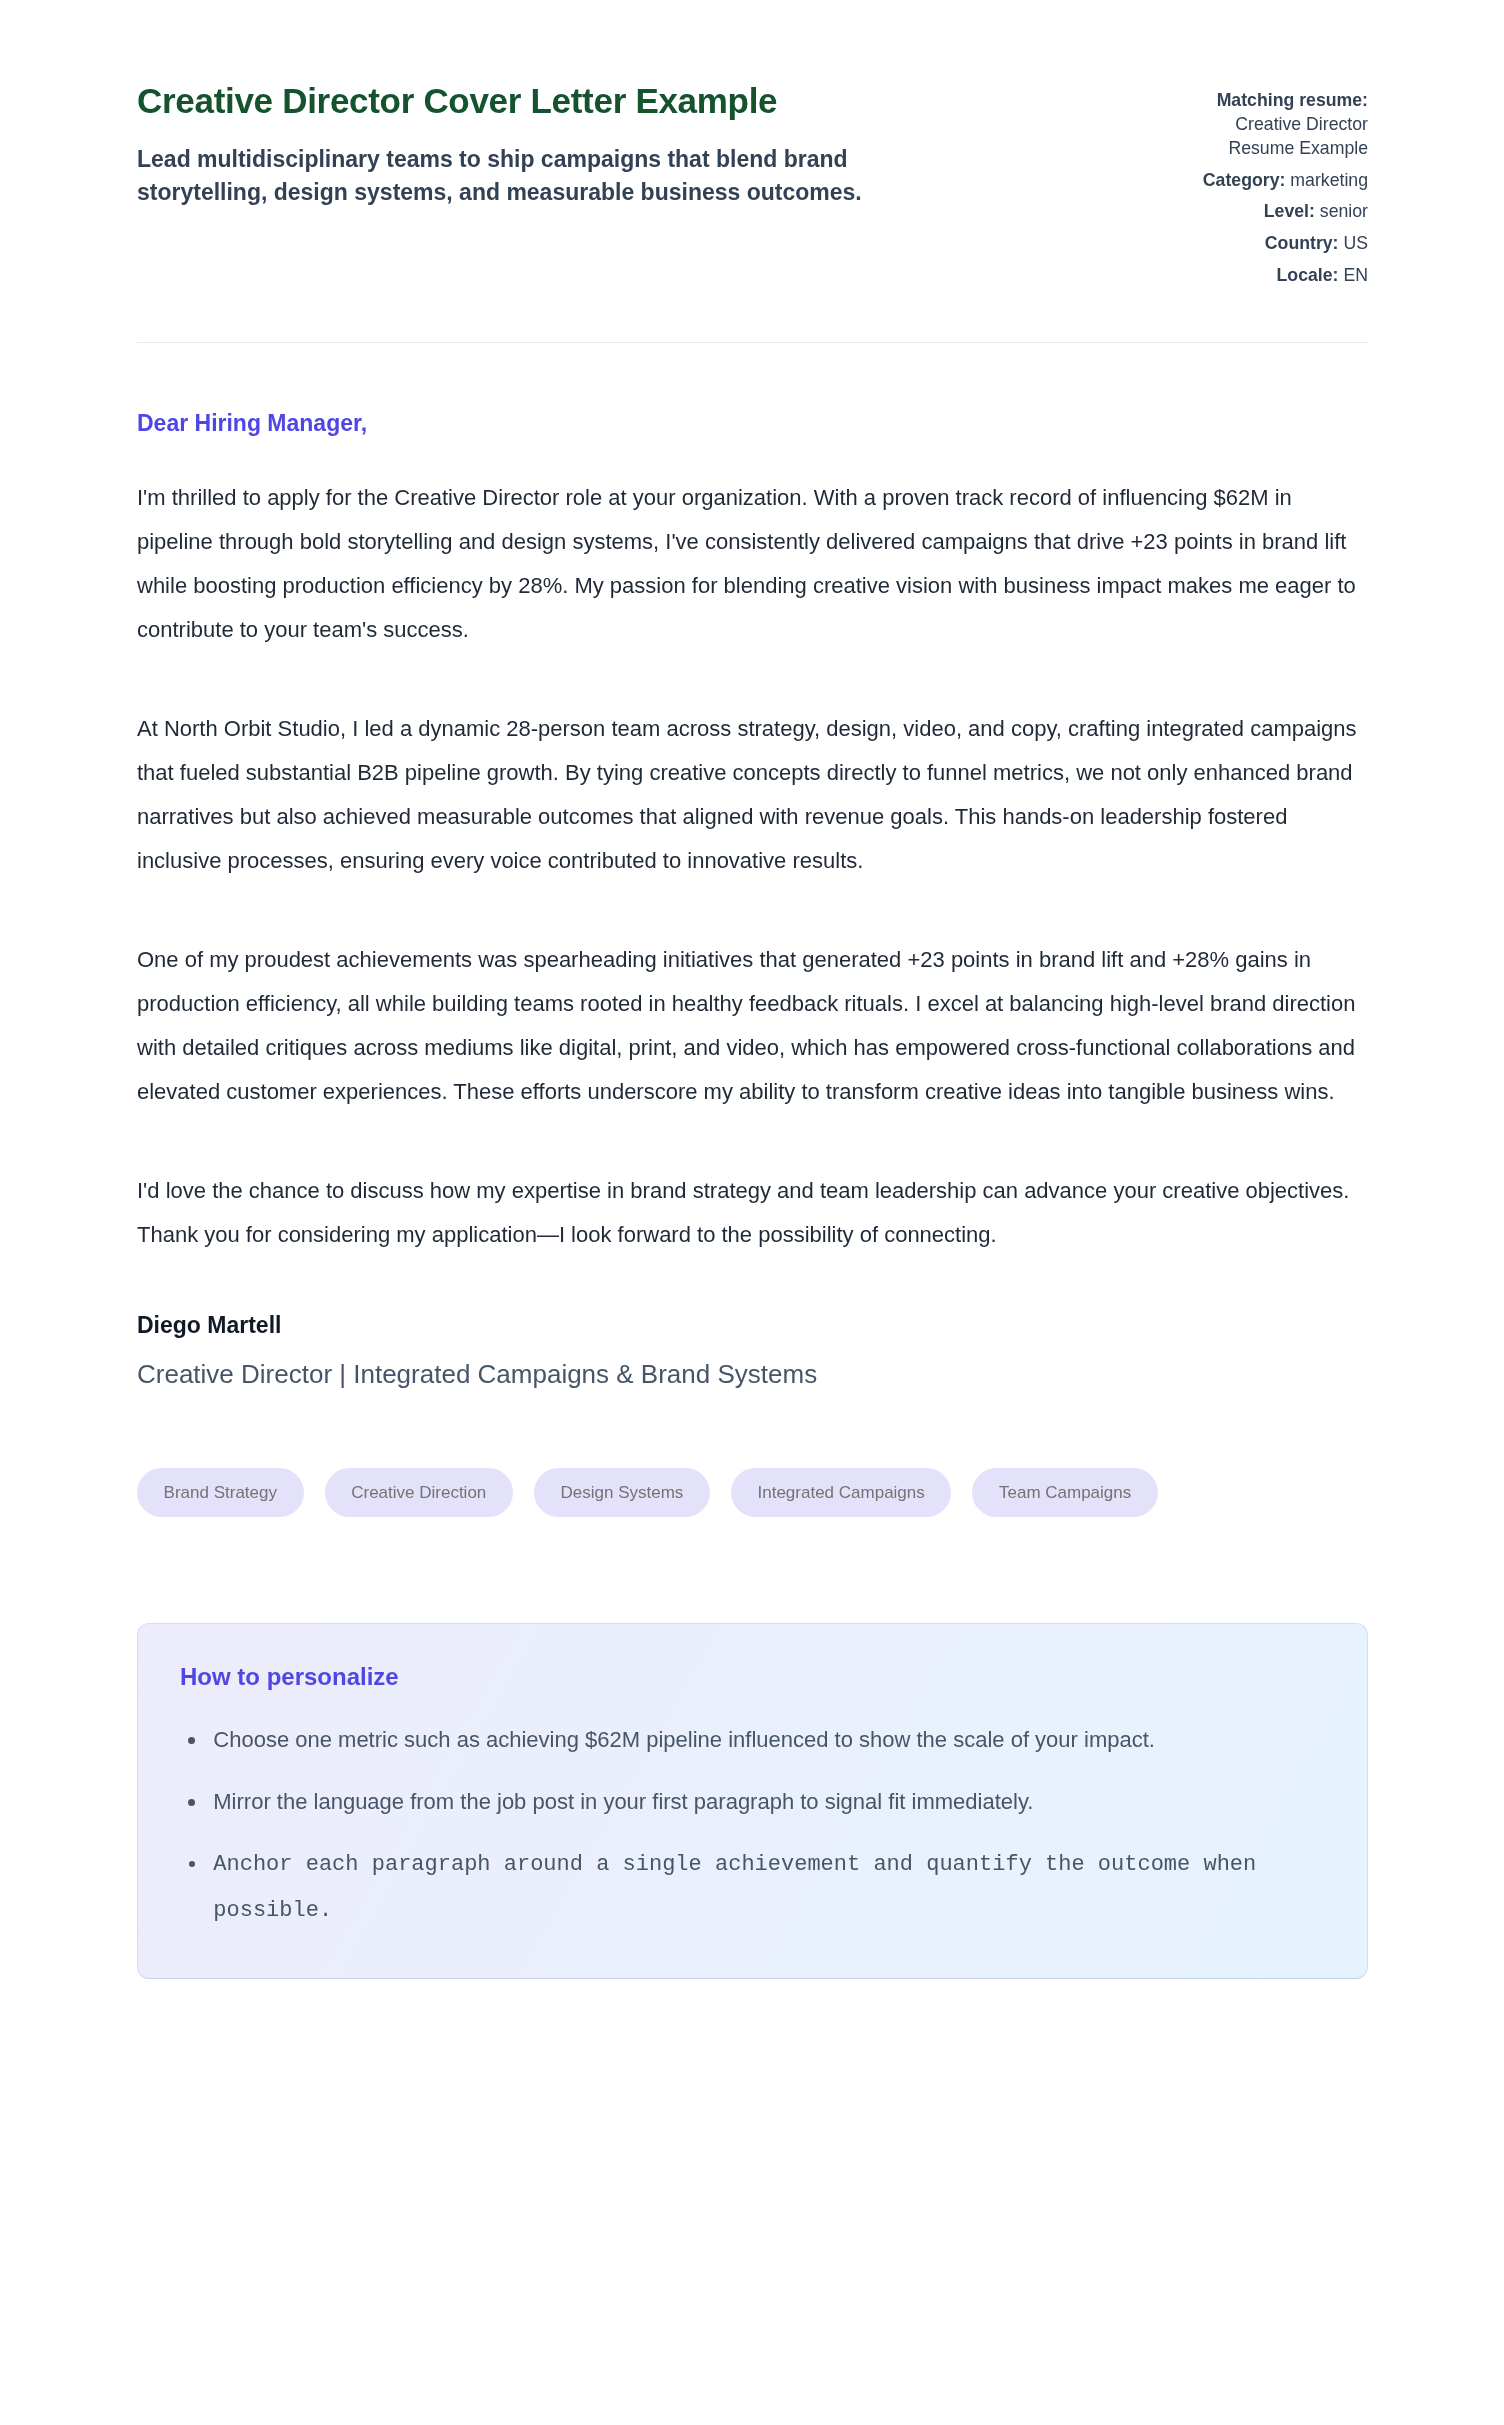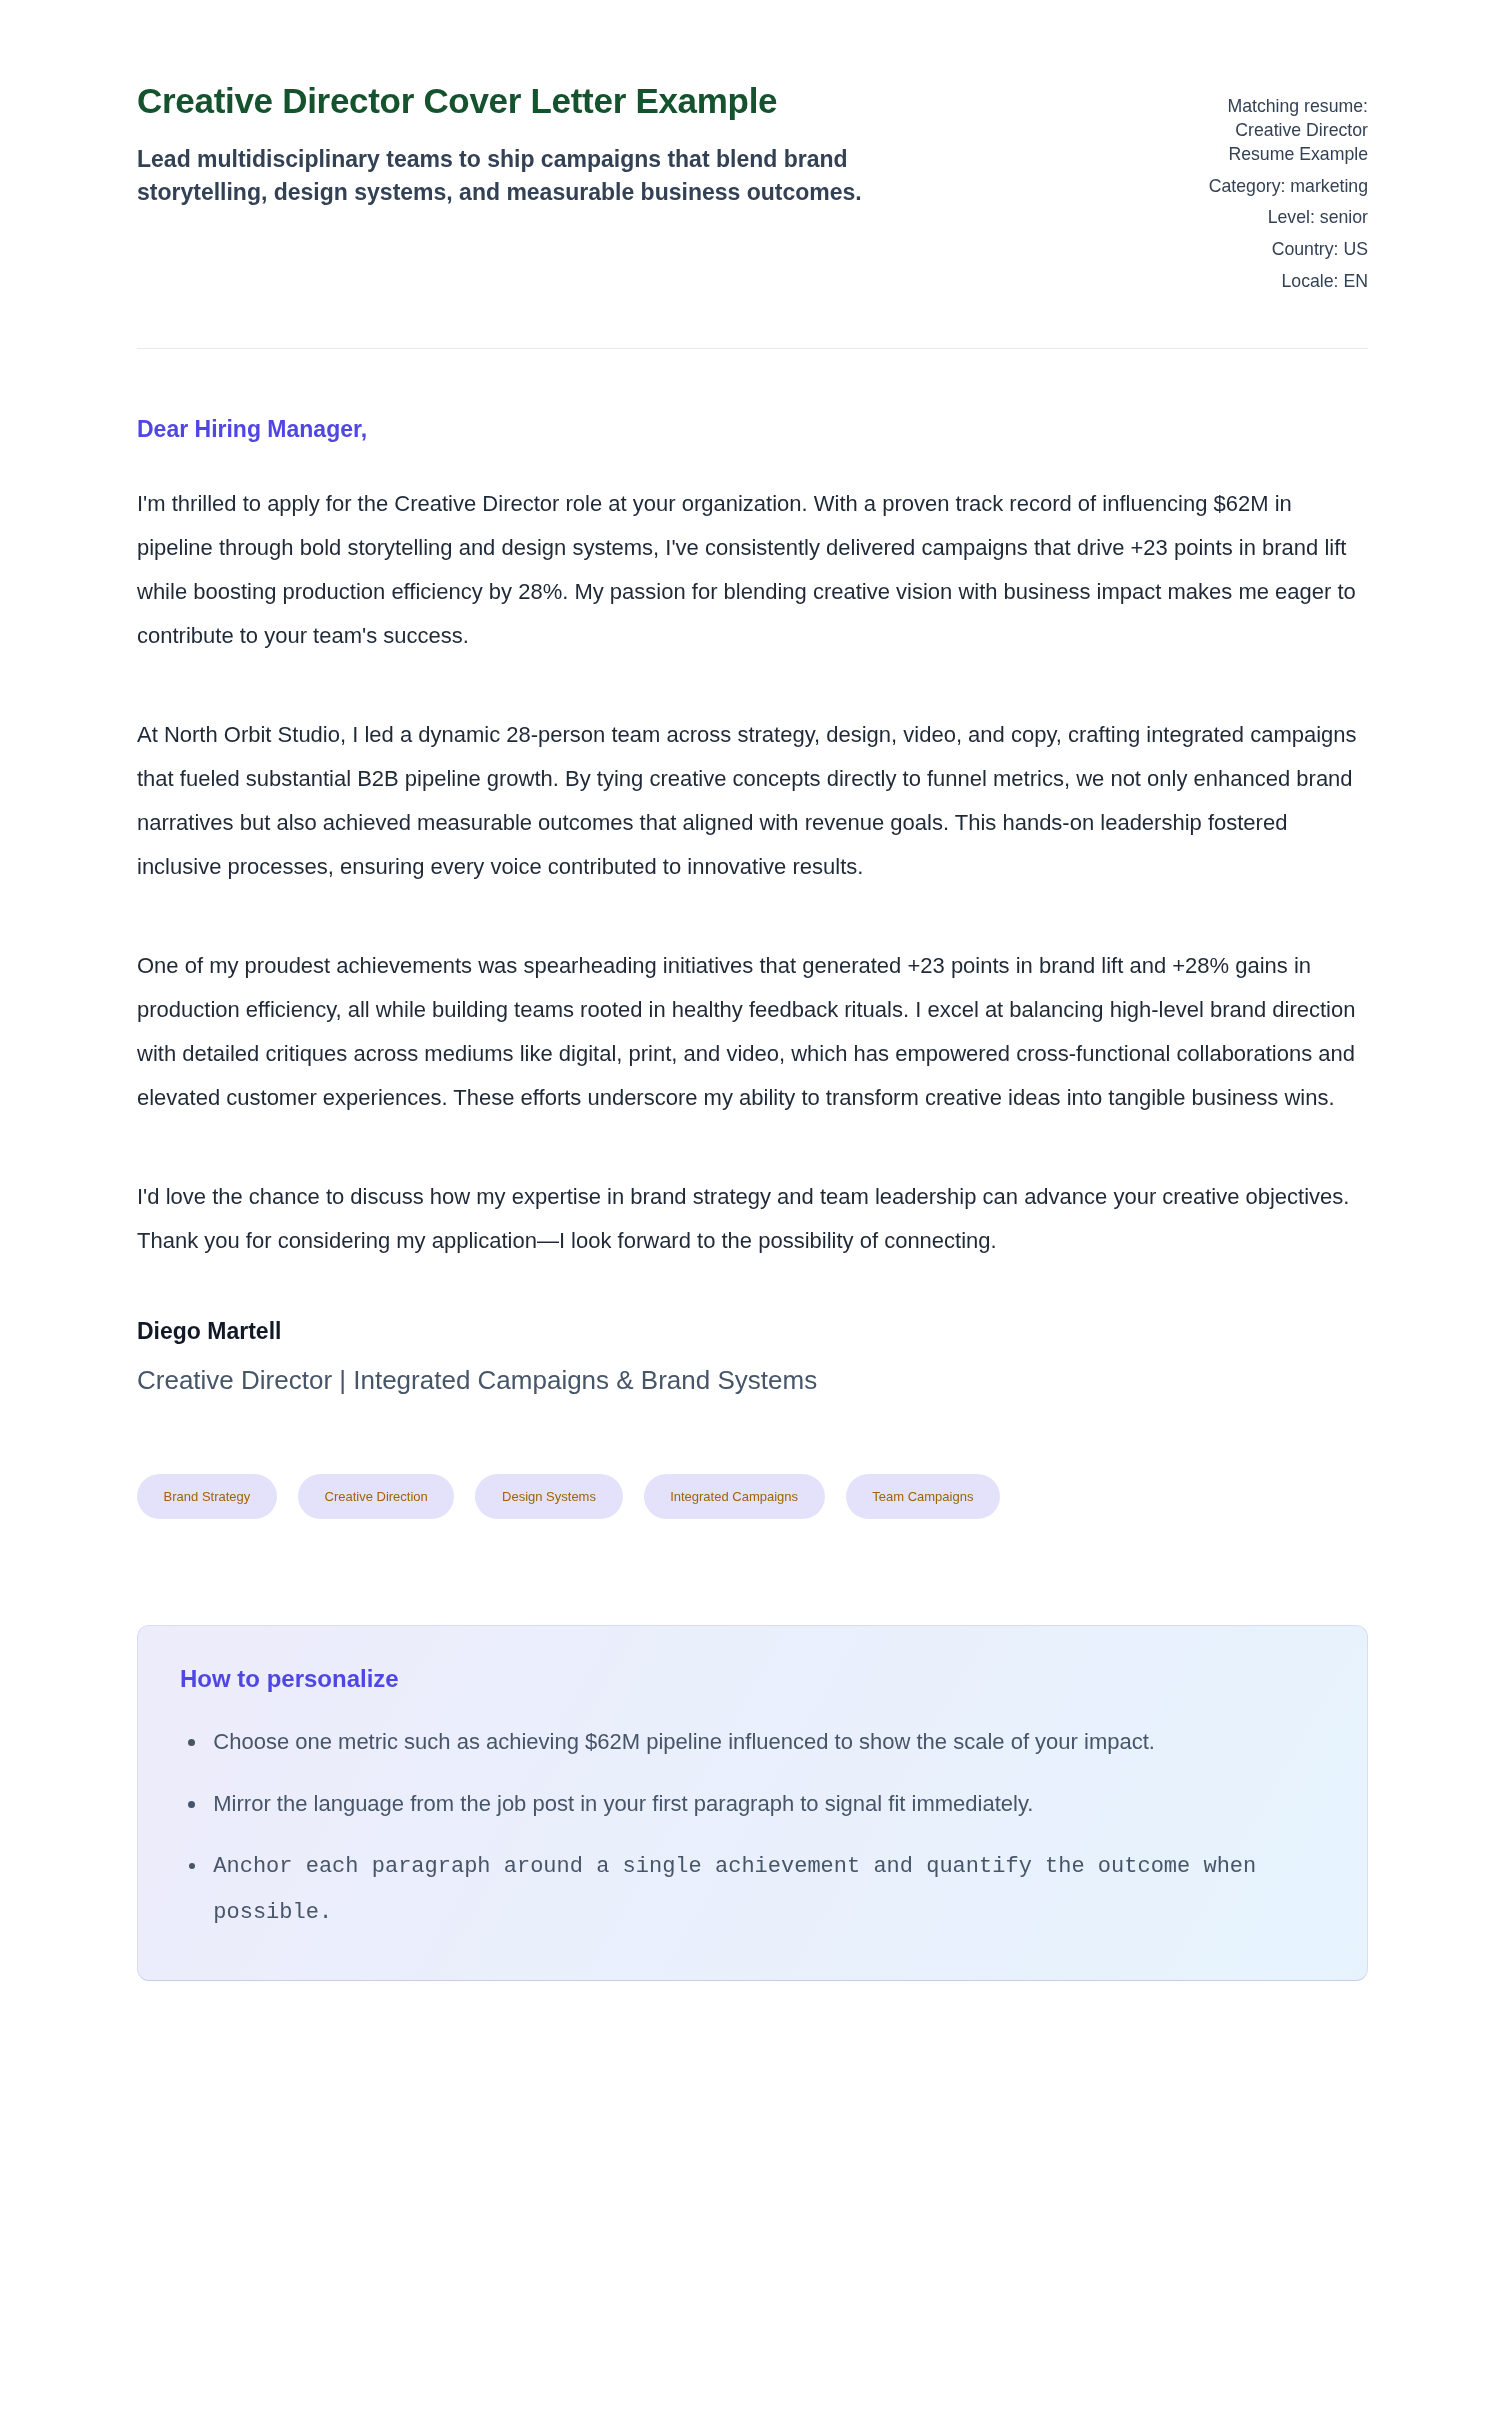--- a/index.html
+++ b/index.html
@@ -44,21 +44,21 @@
   .meta {
     flex-shrink: 0;
     width: 188px;
     padding-top: 8.9px;
     text-align: right;
     font-size: 17.7px;
     line-height: 1.35;
     color: #334155;
   }
   .meta-item { margin-bottom: 8px; }
-  .meta-label { font-weight: 400; margin-top: 6px; }
+  .meta-label { font-weight: 700; }
   .meta-item:first-child .meta-label { display: block; }
 
   .divider {
     border: none;
     border-top: 1.8px solid #e7e9ee;
     margin: 46px 0 0 0;
   }
 
   
   .salutation {
@@ -89,22 +89,22 @@
   
   .tags {
     margin-top: 78px;
     display: flex;
     flex-wrap: wrap;
     gap: 21px;
   }
   .tag {
     display: inline-block;
     background: #e4e2fb;
-    color: #a16207;
-    font-size: 13px;
+    color: #737373;
+    font-size: 17px;
     line-height: 1;
     padding: 16px 26.6px;
     border-radius: 884px;
     white-space: nowrap;
   }
 
   
   .tip-box {
     margin-top: 106px;
     border-radius: 12px;

